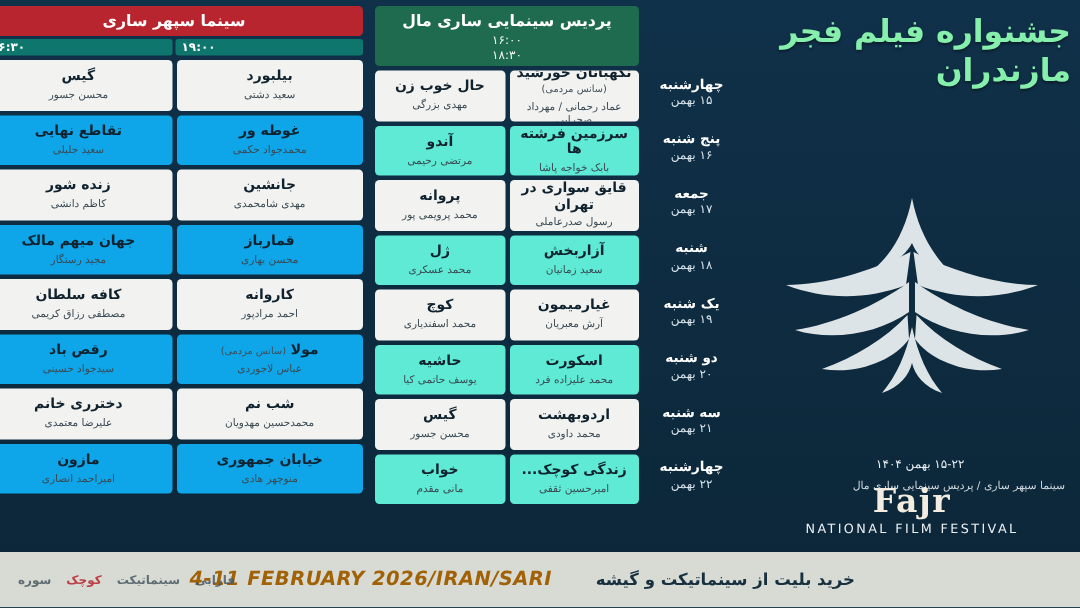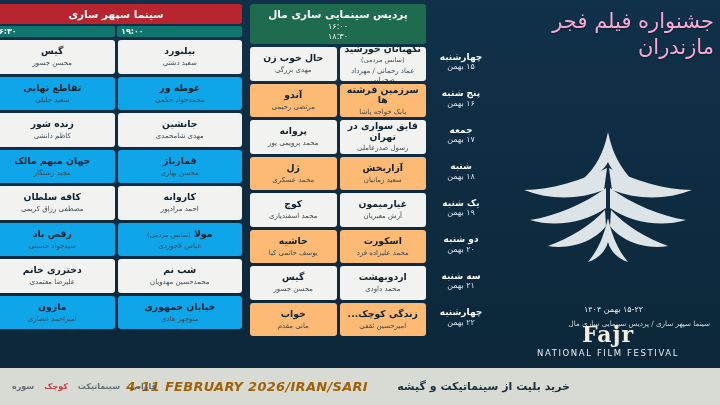--- a/index.html
+++ b/index.html
@@ -12,21 +12,21 @@
   .page{position:relative;width:720px;height:405px;background:#102f43;overflow:hidden;}
 
   
   .bg-grad{position:absolute;inset:0;background:linear-gradient(180deg,#10314a 0%,#0e2c41 45%,#0c2638 100%);}
 
   
   .brand{position:absolute;top:0;right:0;width:222px;height:368px;overflow:hidden;}
   .brand-title{
     position:absolute;top:8px;right:6px;
     width:200px;height:150px;
-    color:#f9a8d4;font-size:21px;font-weight:normal;line-height:1.25;
+    color:#86efac;font-size:21px;font-weight:bold;line-height:1.25;
     text-align:right;
     letter-spacing:0px;
     text-shadow:0 1px 2px rgba(0,0,0,.4);
   }
   .brand-title span{display:block;}
   .phoenix{
     position:absolute;top:118px;right:18px;width:190px;height:170px;
     opacity:.95;
   }
   .brand-sub{
@@ -87,21 +87,21 @@
   .row{display:flex;gap:3px;height:33.5px;margin-bottom:3px;}
   .cell{
     flex:1;border-radius:3px;padding:3px 4px;box-sizing:border-box;
     display:flex;flex-direction:column;justify-content:center;align-items:center;
     text-align:center;overflow:hidden;
   }
   .cell .title{font-size:9.3px;font-weight:bold;color:#10222e;line-height:1.15;}
   .cell .title .paren{font-size:6.5px;font-weight:normal;color:#3d4d57;}
   .cell .person{font-size:7px;color:#3a4a54;line-height:1.2;margin-top:2px;}
   .c-white{background:#f2f3f0;}
-  .c-green{background:#fdba74;}
+  .c-green{background:#5eead4;}
   .c-pink{background:#0ea5e9;align-items:center;}
 
   
   .footer{
     position:absolute;left:0;bottom:0;width:720px;height:37px;
     background:#d8dbd4;display:flex;align-items:center;
   }
   .footer-date{
     position:absolute;right:352px;color:#a16207;font-size:13px;font-weight:bold;
     direction:ltr;letter-spacing:.3px;font-style:italic;

